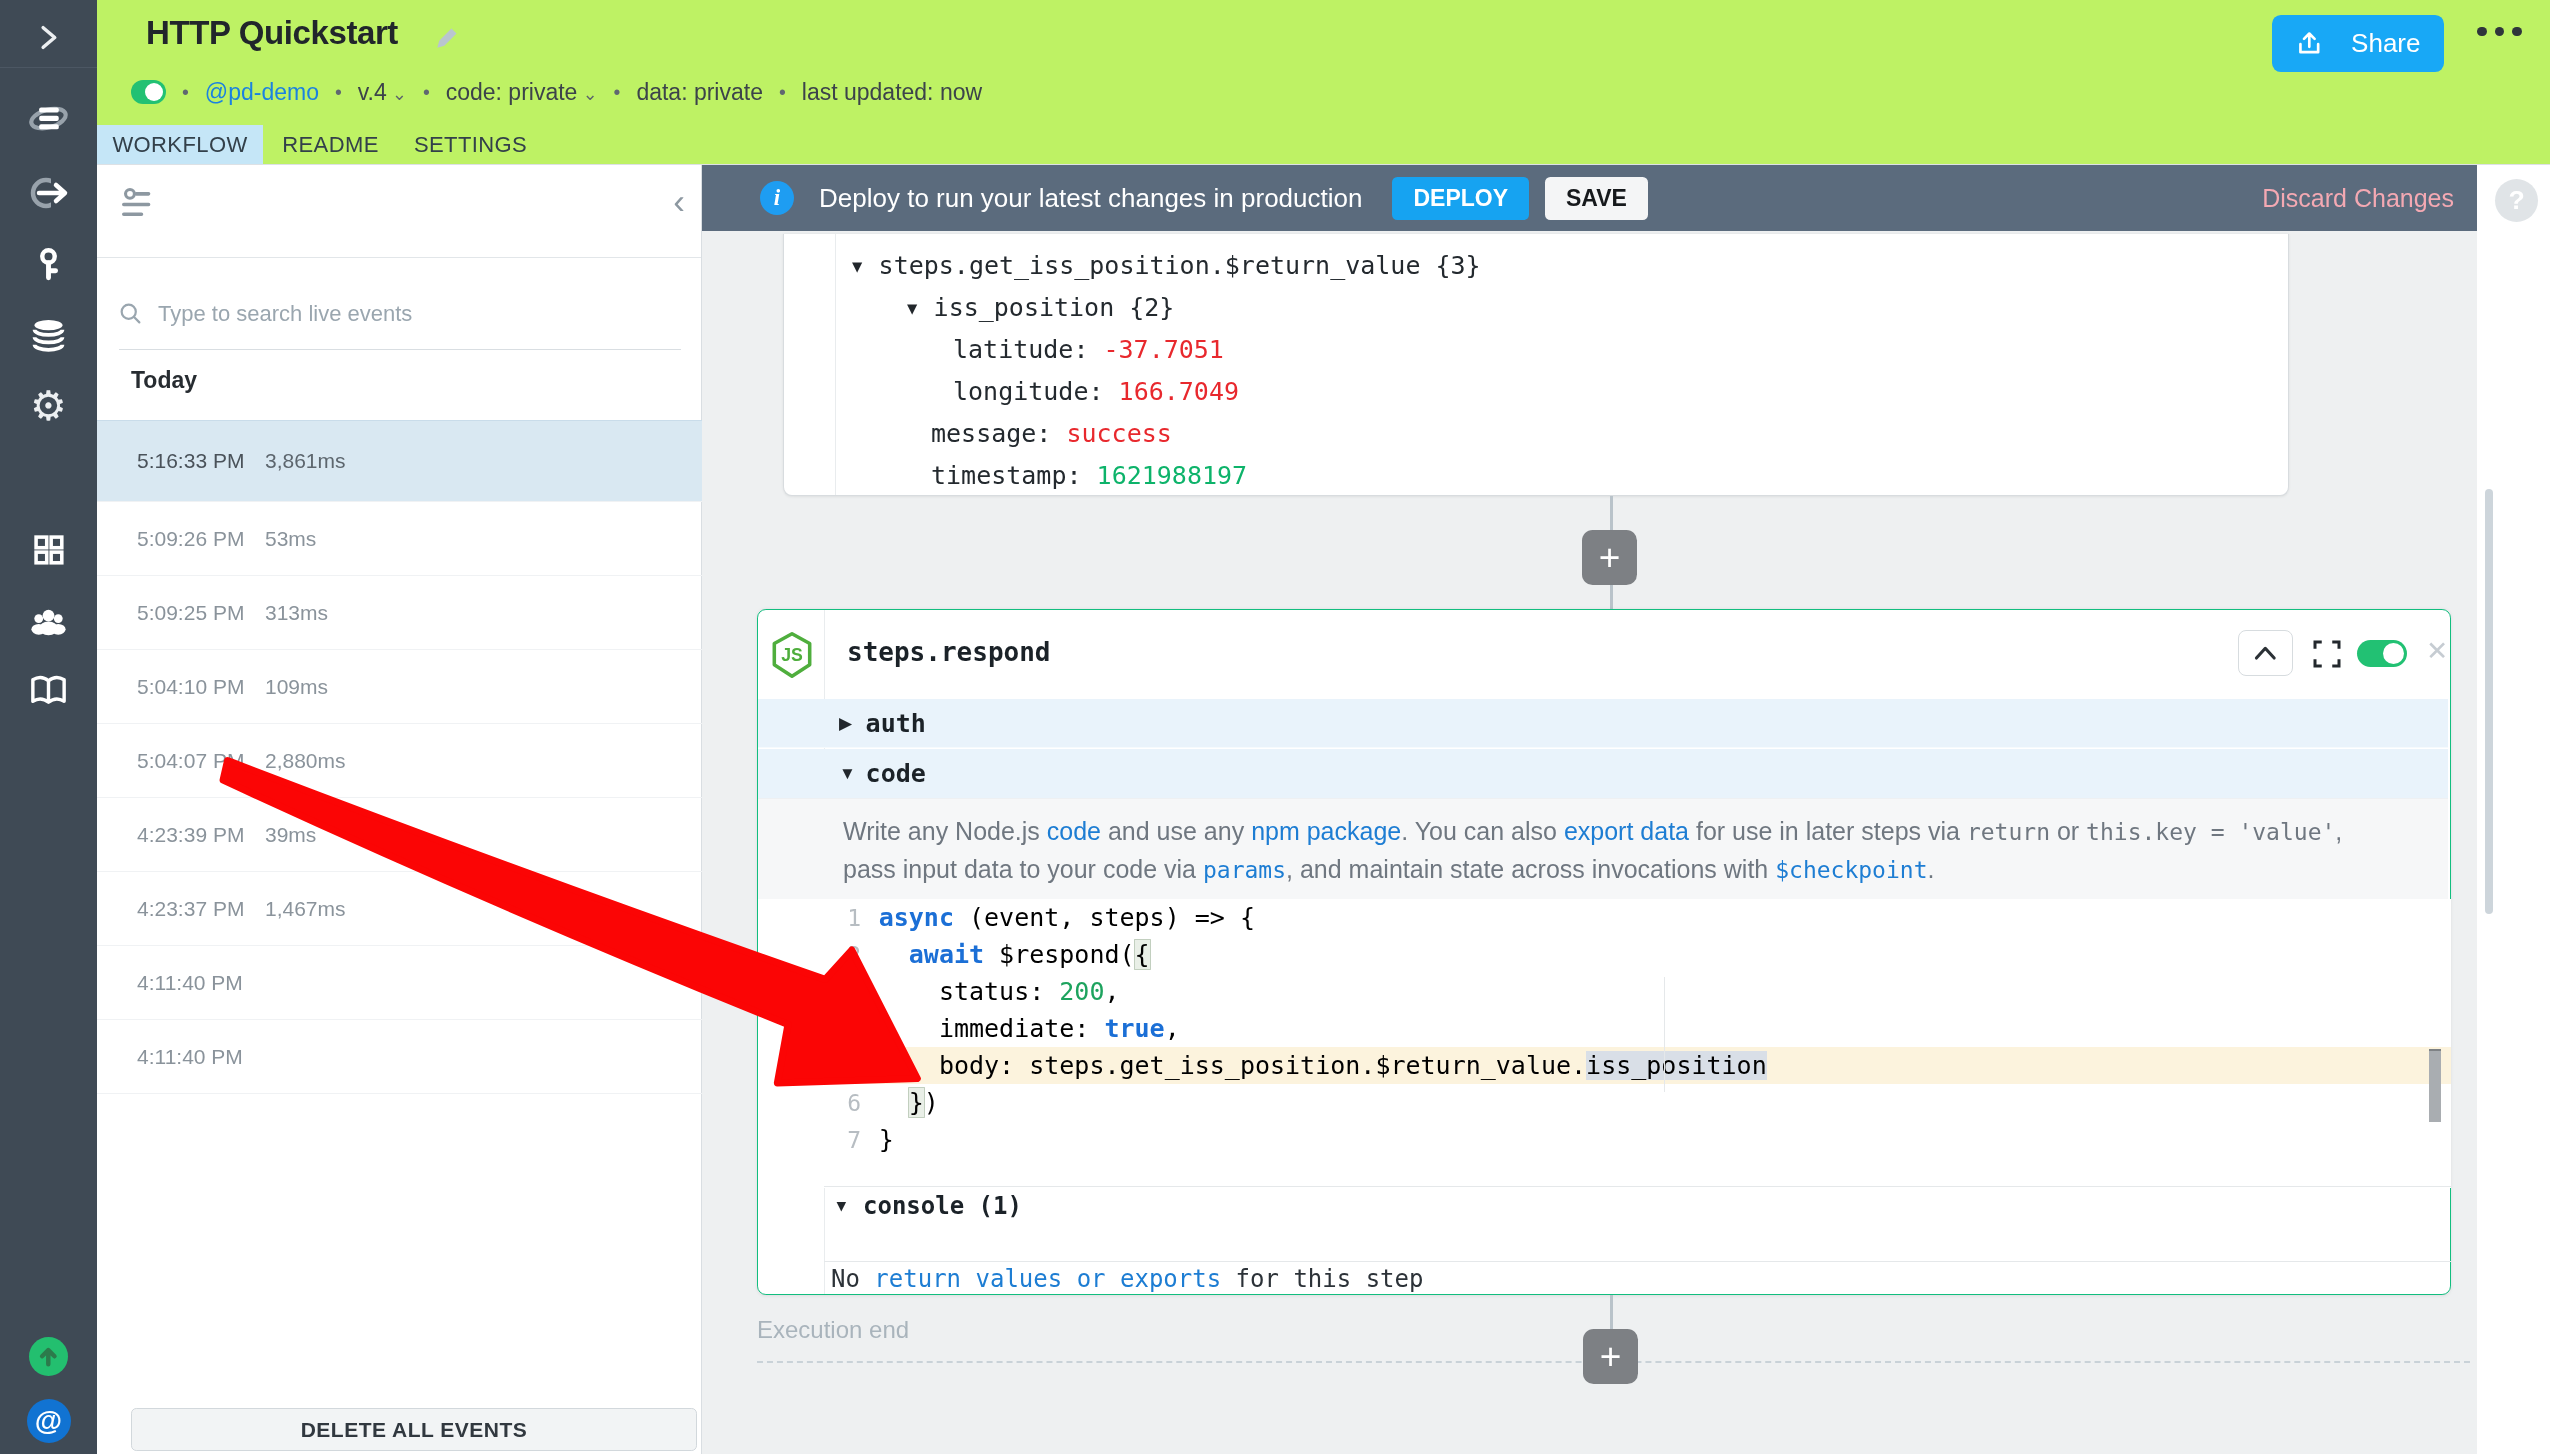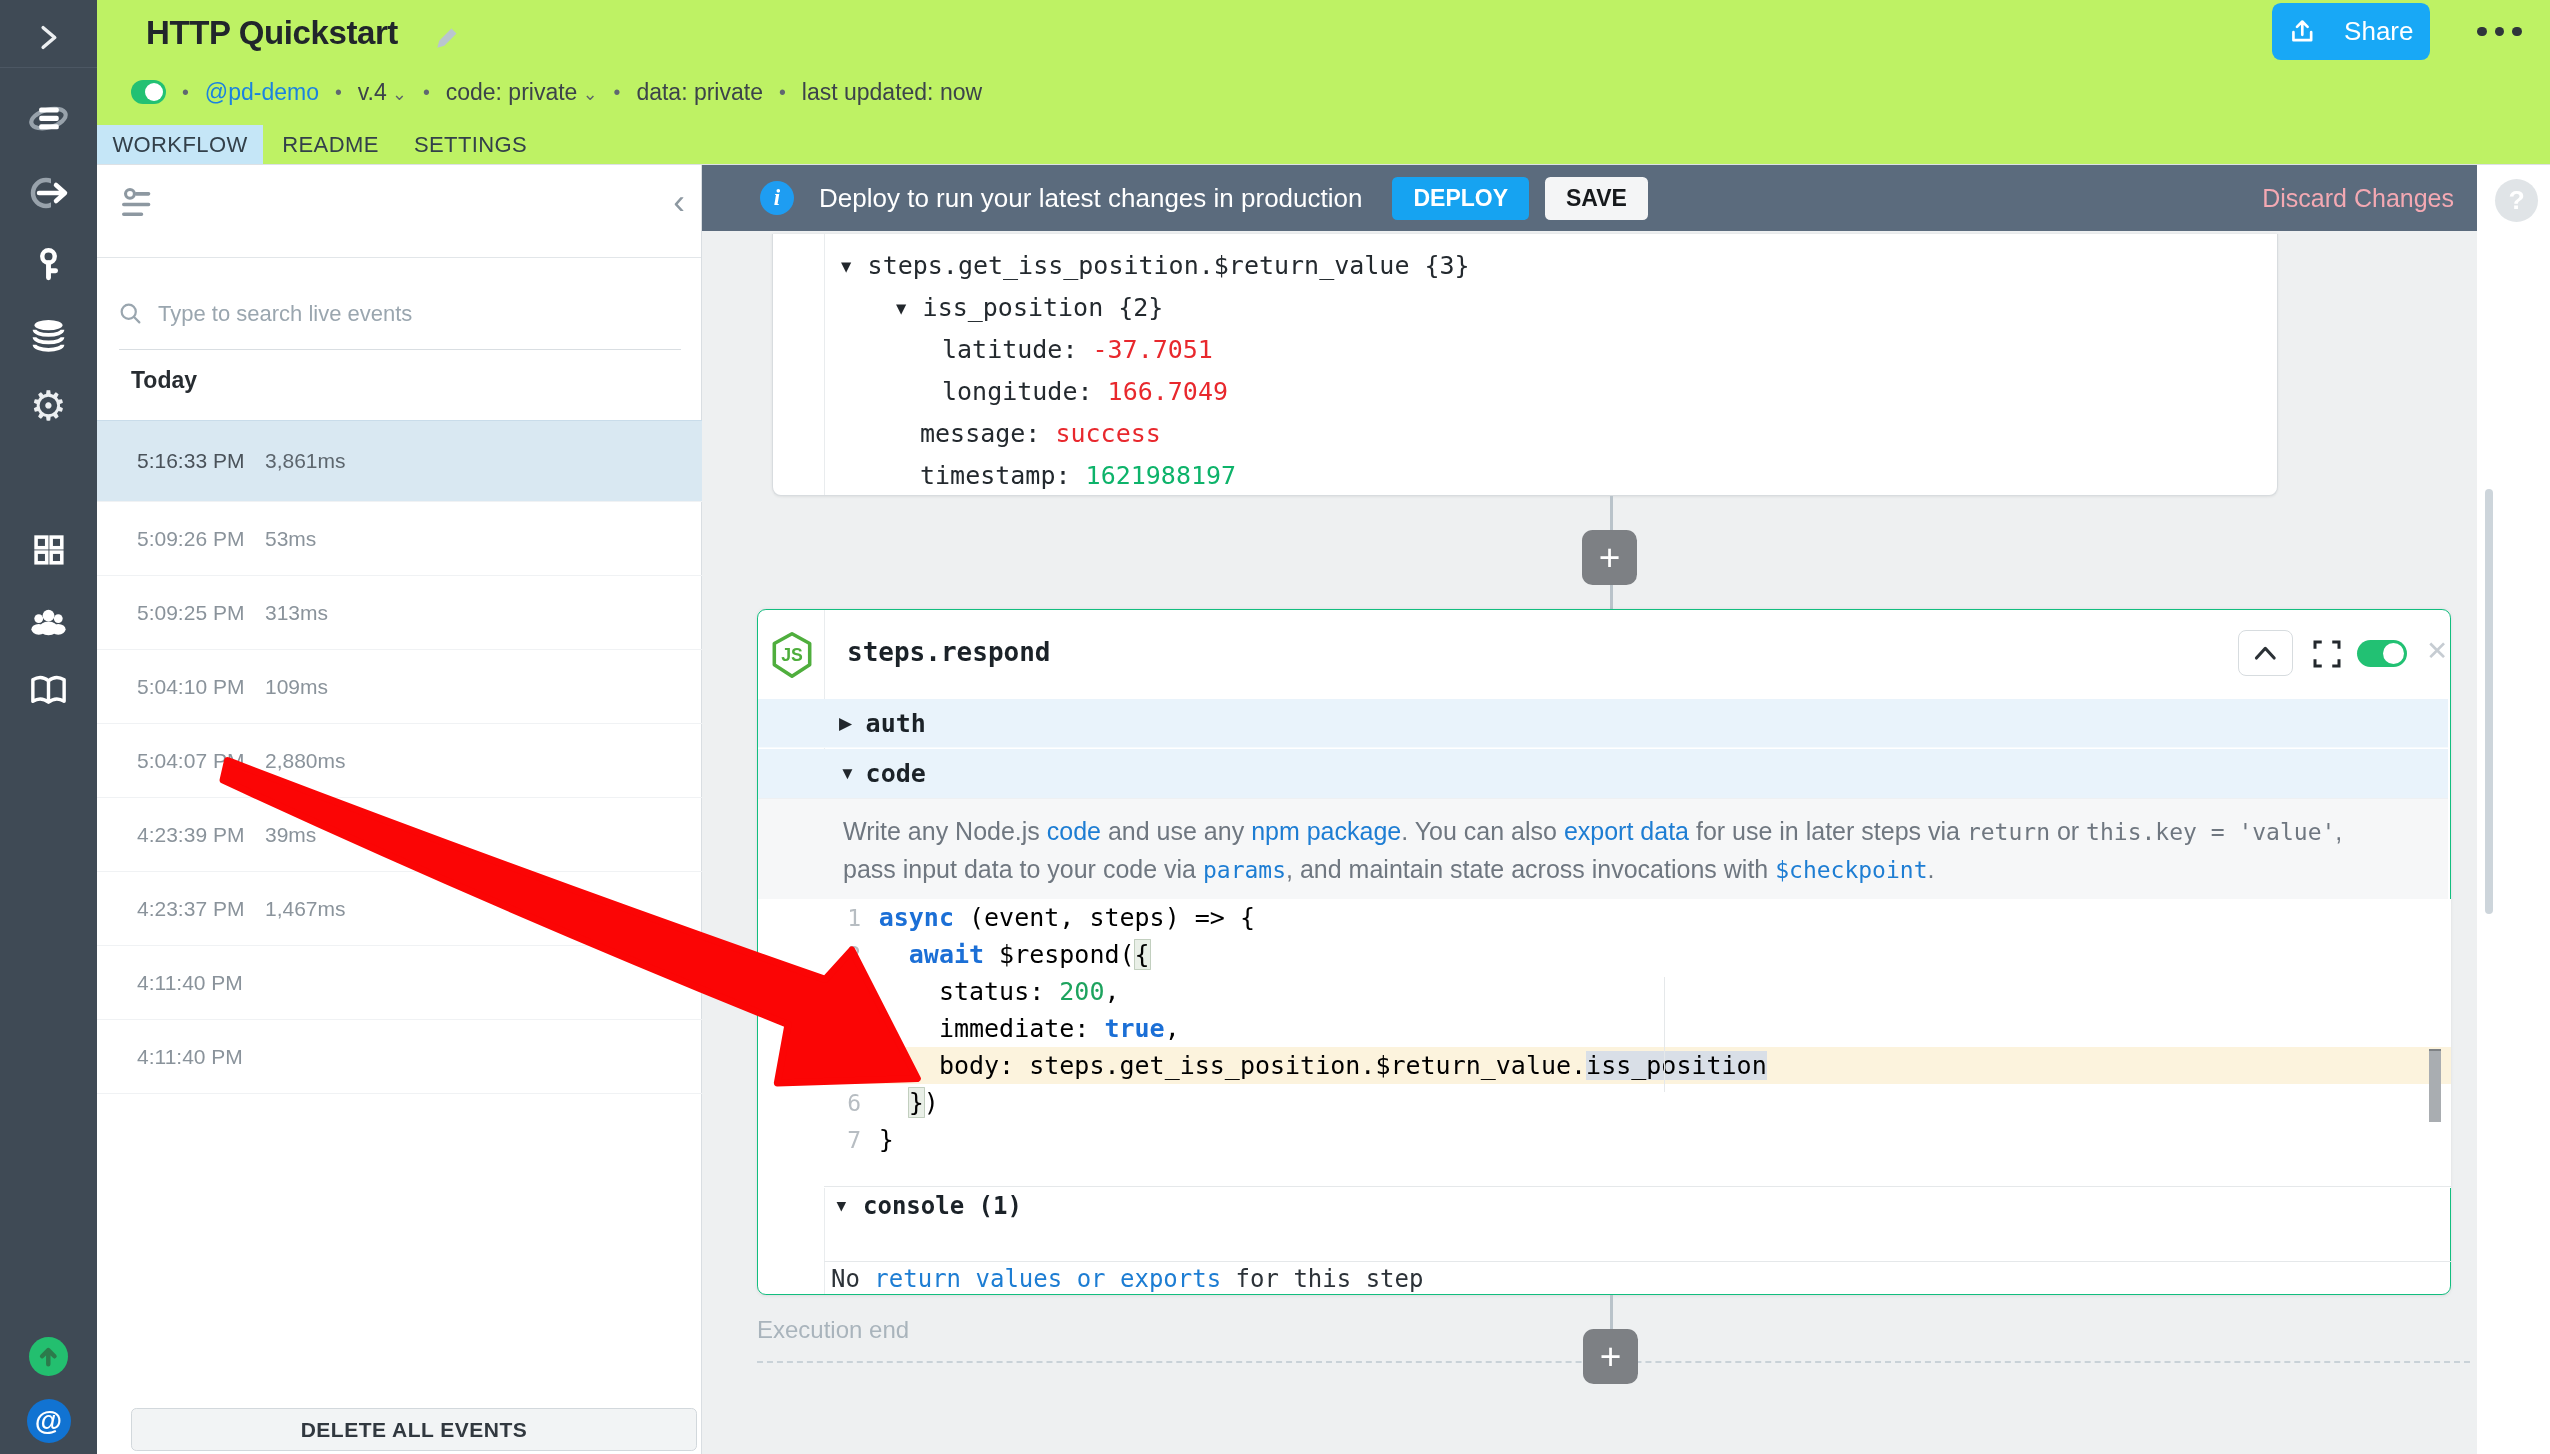--- a/index.html
+++ b/index.html
@@ -17,21 +17,21 @@
   
   .topbar{position:absolute;left:97px;top:0;width:2453px;height:165px;background:#bef264;text-align:center;}
   .wf-title{position:absolute;left:49px;top:14px;font-size:33px;font-weight:bold;color:#21262b;letter-spacing:-0.4px;}
   .pencil{position:absolute;left:335px;top:23px;cursor:pointer;}
   .subrow{position:absolute;left:34px;top:76px;height:32px;display:flex;align-items:center;gap:16px;font-size:23px;color:#3c434a;}
   .dot-sep{color:#606870;font-size:19.5px;}
   .pill-toggle{width:35px;height:24px;border-radius:12.4px;background:#22c173;position:relative;cursor:pointer;}
   .pill-toggle .knob{position:absolute;right:2.7px;top:2.7px;width:18.6px;height:18.6px;border-radius:50%;background:#fff;}
   .owner-link{color:#1b82e0;cursor:pointer;}
   .caret-s{font-size:17.7px;color:#5c646c;margin-left:5.3px;}
-  .share-btn{position:absolute;left:2175px;top:3px;width:158px;height:57px;border-radius:8.9px;background:#18a8f6;color:#fff;
+  .share-btn{position:absolute;left:2175px;top:15px;width:172px;height:57px;border-radius:8.9px;background:#18a8f6;color:#fff;
              display:flex;align-items:center;justify-content:center;gap:29px;font-size:26px;font-weight:500;cursor:pointer;}
   .menu-dots{position:absolute;left:2380px;top:26.6px;display:flex;gap:8px;cursor:pointer;}
   .menu-dots i{width:9.7px;height:9.7px;border-radius:50%;background:#2f353b;}
   .tabs{position:absolute;left:0px;bottom:0;height:40px;display:flex;}
   .tab{height:40px;display:flex;align-items:center;justify-content:center;font-size:22px;color:#33404a;cursor:pointer;letter-spacing:0.4px;}
   .tab.active{background:#c5e6f7;}
   .t0{width:166px;}.t1{width:135px;}.t2{width:145px;}
   .topbar-border{position:absolute;left:97px;top:164px;width:2453px;height:0.9px;background:#dde1e5;}
 
   
@@ -57,21 +57,21 @@
   .canvas{position:absolute;left:702px;top:165px;width:1775px;height:1289px;background:#eef0f1;}
   .banner{position:absolute;left:0;top:0;width:1775px;height:66px;background:#5b6b7d;display:flex;align-items:center;}
   .info-ic{margin-left:58px;width:34px;height:34px;border-radius:50%;background:#1e9df2;color:#fff;font-size:23px;font-weight:bold;
            display:flex;align-items:center;justify-content:center;font-family:"Liberation Serif",serif;font-style:italic;}
   .banner-msg{margin-left:25px;font-size:26px;color:#fff;}
   .deploy-btn{margin-left:30px;background:#16a3f1;color:#fff;font-size:23px;font-weight:bold;border-radius:5.3px;padding:8px 21px;cursor:pointer;}
   .save-btn{margin-left:16px;background:#f4f5f6;color:#16191c;font-size:23px;font-weight:bold;border-radius:5.3px;padding:8px 21px;cursor:pointer;}
   .discard{position:absolute;right:23px;top:0;height:66px;display:flex;align-items:center;font-size:25px;color:#f4a9b3;cursor:pointer;}
 
   
-  .result-card{position:absolute;left:70px;top:69px;width:1506px;height:262px;background:#fff;border:0.9px solid #d8dcdf;border-top:none;
+  .result-card{position:absolute;left:81px;top:69px;width:1506px;height:262px;background:#fff;border:0.9px solid #d8dcdf;border-top:none;
                border-radius:0 0 8.9px 8.9px;box-shadow:0 0.9px 2.7px rgba(0,0,0,.07);box-sizing:border-box;}
   .rc-gutter{position:absolute;left:51px;top:0;bottom:0;width:0.9px;background:#e9ecee;}
   .tree{position:absolute;left:68px;top:10.6px;font-size:25px;line-height:42px;color:#23292e;}
   .tree .caret{display:inline-block;width:26.6px;font-size:17px;vertical-align:1.8px;color:#22272c;cursor:pointer;}
   .tree .lvl0{padding-left:0px;}
   .tree .branch.lvl1{padding-left:55px;}
   .tree .leaf.lvl1{padding-left:79px;}
   .tree .leaf.lvl2{padding-left:101px;}
   .tree .val.red{color:#e8282d;}
   .tree .val.green{color:#0db36a;}

